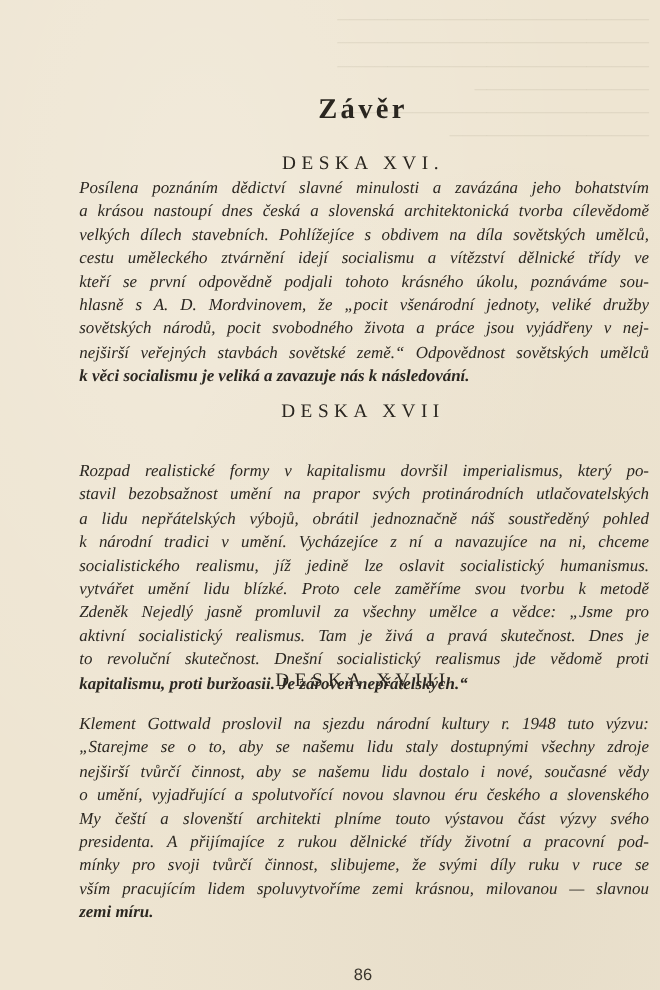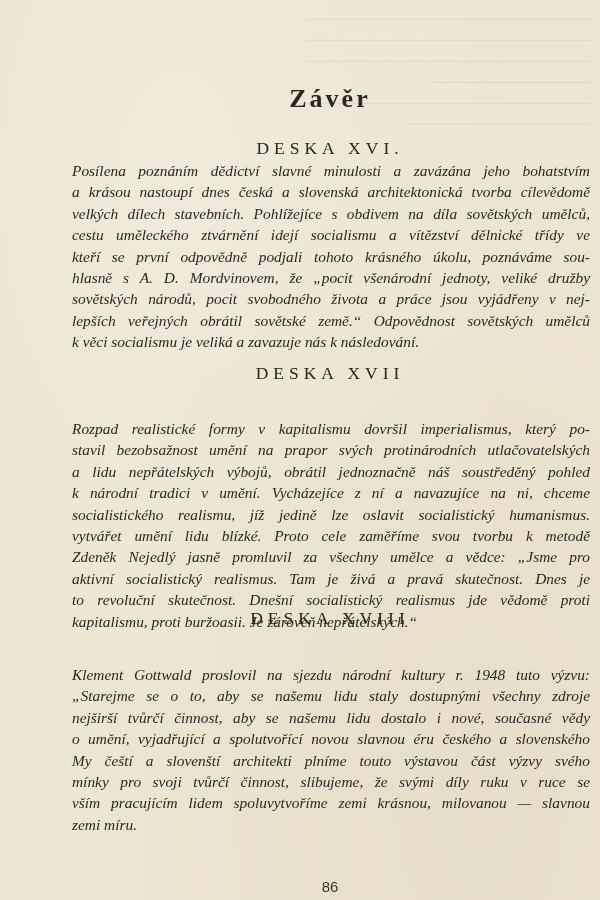--- a/index.html
+++ b/index.html
@@ -69,20 +69,21 @@
       hyphens: manual;
     }
     .line {
       display: block;
       text-align: justify;
       text-align-last: justify;
       white-space: nowrap;
     }
     .line.last {
       text-align-last: left;
+      font-weight: bold;
     }
     .page-number {
       position: absolute;
       left: 0; top: 878px;
       width: 660px;
       text-align: center;
       font-family: "Liberation Sans", sans-serif;
       font-size: 15px;
       color: #3a352c;
     }
@@ -103,45 +104,46 @@
 
   <div class="section-heading" style="top:138px;">DESKA XVI.</div>
   <div class="para" style="top:160px;">
     <span class="line">Posílena poznáním dědictví slavné minulosti a zavázána jeho bohatstvím</span>
     <span class="line">a krásou nastoupí dnes česká a slovenská architektonická tvorba cílevědomě</span>
     <span class="line">velkých dílech stavebních. Pohlížejíce s obdivem na díla sovětských umělců,</span>
     <span class="line">cestu uměleckého ztvárnění idejí socialismu a vítězství dělnické třídy ve</span>
     <span class="line">kteří se první odpovědně podjali tohoto krásného úkolu, poznáváme sou-</span>
     <span class="line">hlasně s A. D. Mordvinovem, že „pocit všenárodní jednoty, veliké družby</span>
     <span class="line">sovětských národů, pocit svobodného života a práce jsou vyjádřeny v nej-</span>
-    <span class="line">lepších veřejných obrátil sovětské země.“ Odpovědnost sovětských umělců</span>
+    <span class="line">nejširší veřejných stavbách sovětské země.“ Odpovědnost sovětských umělců</span>
     <span class="line last">k věci socialismu je veliká a zavazuje nás k následování.</span>
   </div>
 
   <div class="section-heading" style="top:363px;">DESKA XVII</div>
   <div class="para" style="top:418px;">
     <span class="line">Rozpad realistické formy v kapitalismu dovršil imperialismus, který po-</span>
     <span class="line">stavil bezobsažnost umění na prapor svých protinárodních utlačovatelských</span>
     <span class="line">a lidu nepřátelských výbojů, obrátil jednoznačně náš soustředěný pohled</span>
     <span class="line">k národní tradici v umění. Vycházejíce z ní a navazujíce na ni, chceme</span>
     <span class="line">socialistického realismu, jíž jedině lze oslavit socialistický humanismus.</span>
     <span class="line">vytvářet umění lidu blízké. Proto cele zaměříme svou tvorbu k metodě</span>
     <span class="line">Zdeněk Nejedlý jasně promluvil za všechny umělce a vědce: „Jsme pro</span>
     <span class="line">aktivní socialistický realismus. Tam je živá a pravá skutečnost. Dnes je</span>
     <span class="line">to revoluční skutečnost. Dnešní socialistický realismus jde vědomě proti</span>
     <span class="line last">kapitalismu, proti buržoasii. Je zároveň nepřátelských.“</span>
   </div>
 
   <div class="section-heading" style="top:608px;">DESKA XVIII</div>
-  <div class="para" style="top:664px;">
+  <div class="para" style="top:648px;">
     <span class="line">Klement Gottwald proslovil na sjezdu národní kultury r. 1948 tuto výzvu:</span>
     <span class="line">„Starejme se o to, aby se našemu lidu staly dostupnými všechny zdroje</span>
     <span class="line">nejširší tvůrčí činnost, aby se našemu lidu dostalo i nové, současné vědy</span>
     <span class="line">o umění, vyjadřující a spolutvořící novou slavnou éru českého a slovenského</span>
     <span class="line">My čeští a slovenští architekti plníme touto výstavou část výzvy svého</span>
+    <span class="line">presidenta. A přijímajíce z rukou dělnické třídy životní a pracovní pod-</span>
     <span class="line">mínky pro svoji tvůrčí činnost, slibujeme, že svými díly ruku v ruce se</span>
     <span class="line">vším pracujícím lidem spoluvytvoříme zemi krásnou, milovanou — slavnou</span>
     <span class="line last">zemi míru.</span>
   </div>
 
   <div class="page-number">86</div>
 
 </div>
 
 </body></html>

